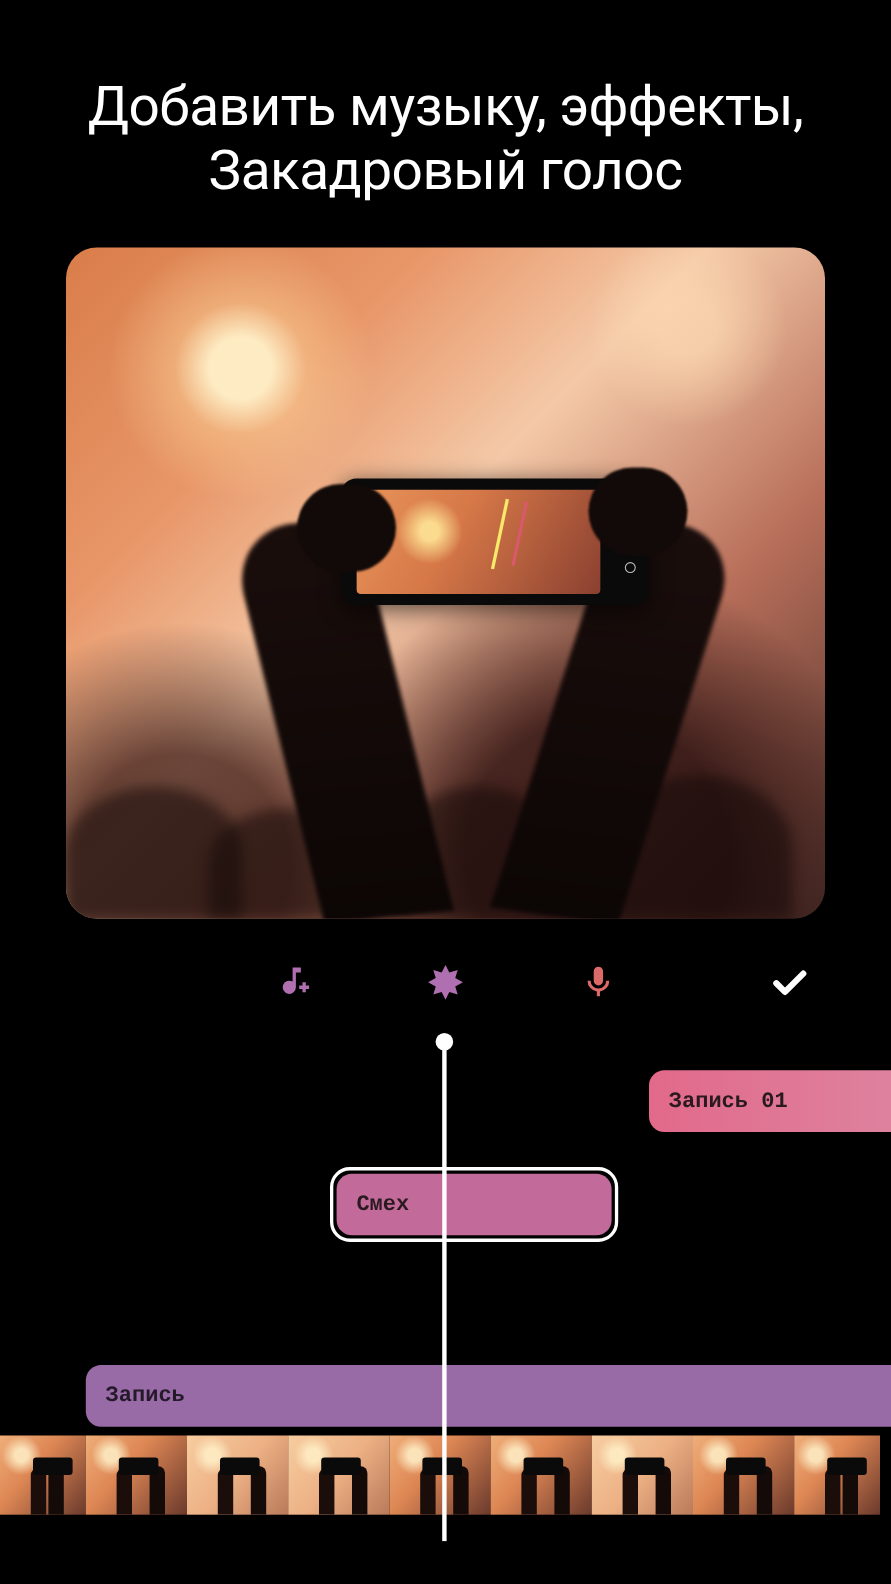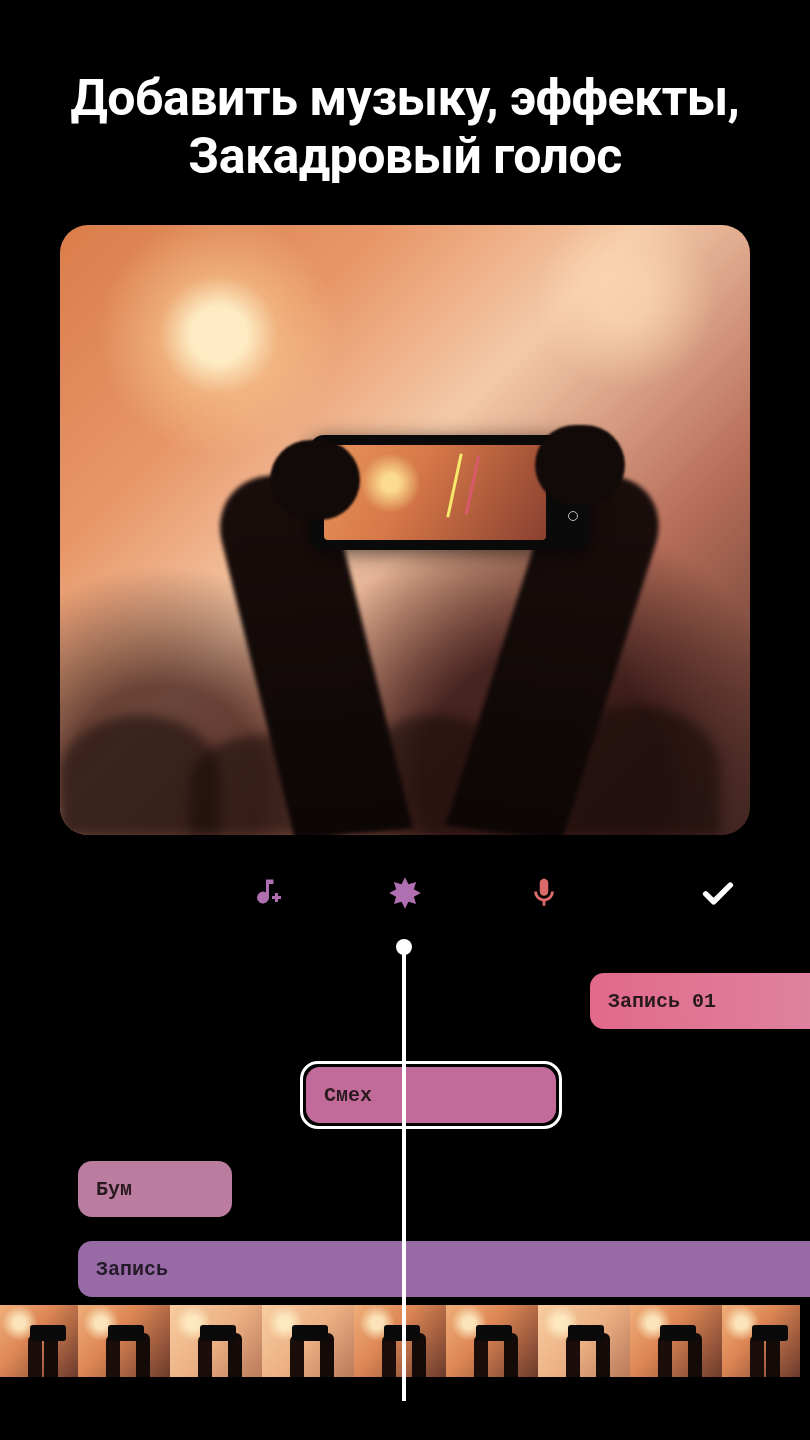--- a/index.html
+++ b/index.html
@@ -6,21 +6,21 @@
   body {
     width: 810px;
     height: 1440px;
     background: #000;
     font-family: -apple-system, BlinkMacSystemFont, "Segoe UI", Roboto, Arial, sans-serif;
     overflow: hidden;
     position: relative;
   }
   .headline {
     color: #fff;
-    font-weight: 700;
+    font-weight: 400;
     font-size: 50px;
     line-height: 1.15;
     text-align: center;
     padding: 70px 30px 30px;
     letter-spacing: -0.5px;
   }
   .preview {
     width: 690px;
     height: 610px;
     margin: 10px auto 0;
@@ -283,23 +283,20 @@
   <div class="track clip-record">
     <span>Запись 01</span>
   </div>
 
   <div class="clip-laugh-wrap">
     <div class="track clip-laugh">
       <span>Смех</span>
     </div>
   </div>
 
-  <div class="track clip-boom">
-    <span>Бум</span>
-  </div>
 
   <div class="track clip-music">
     <span>Запись</span>
   </div>
 
   <div class="filmstrip">
     <div class="frame partial">
         <div class="farm"></div>
         <div class="farm2"></div>
         <div class="fphone"></div>

